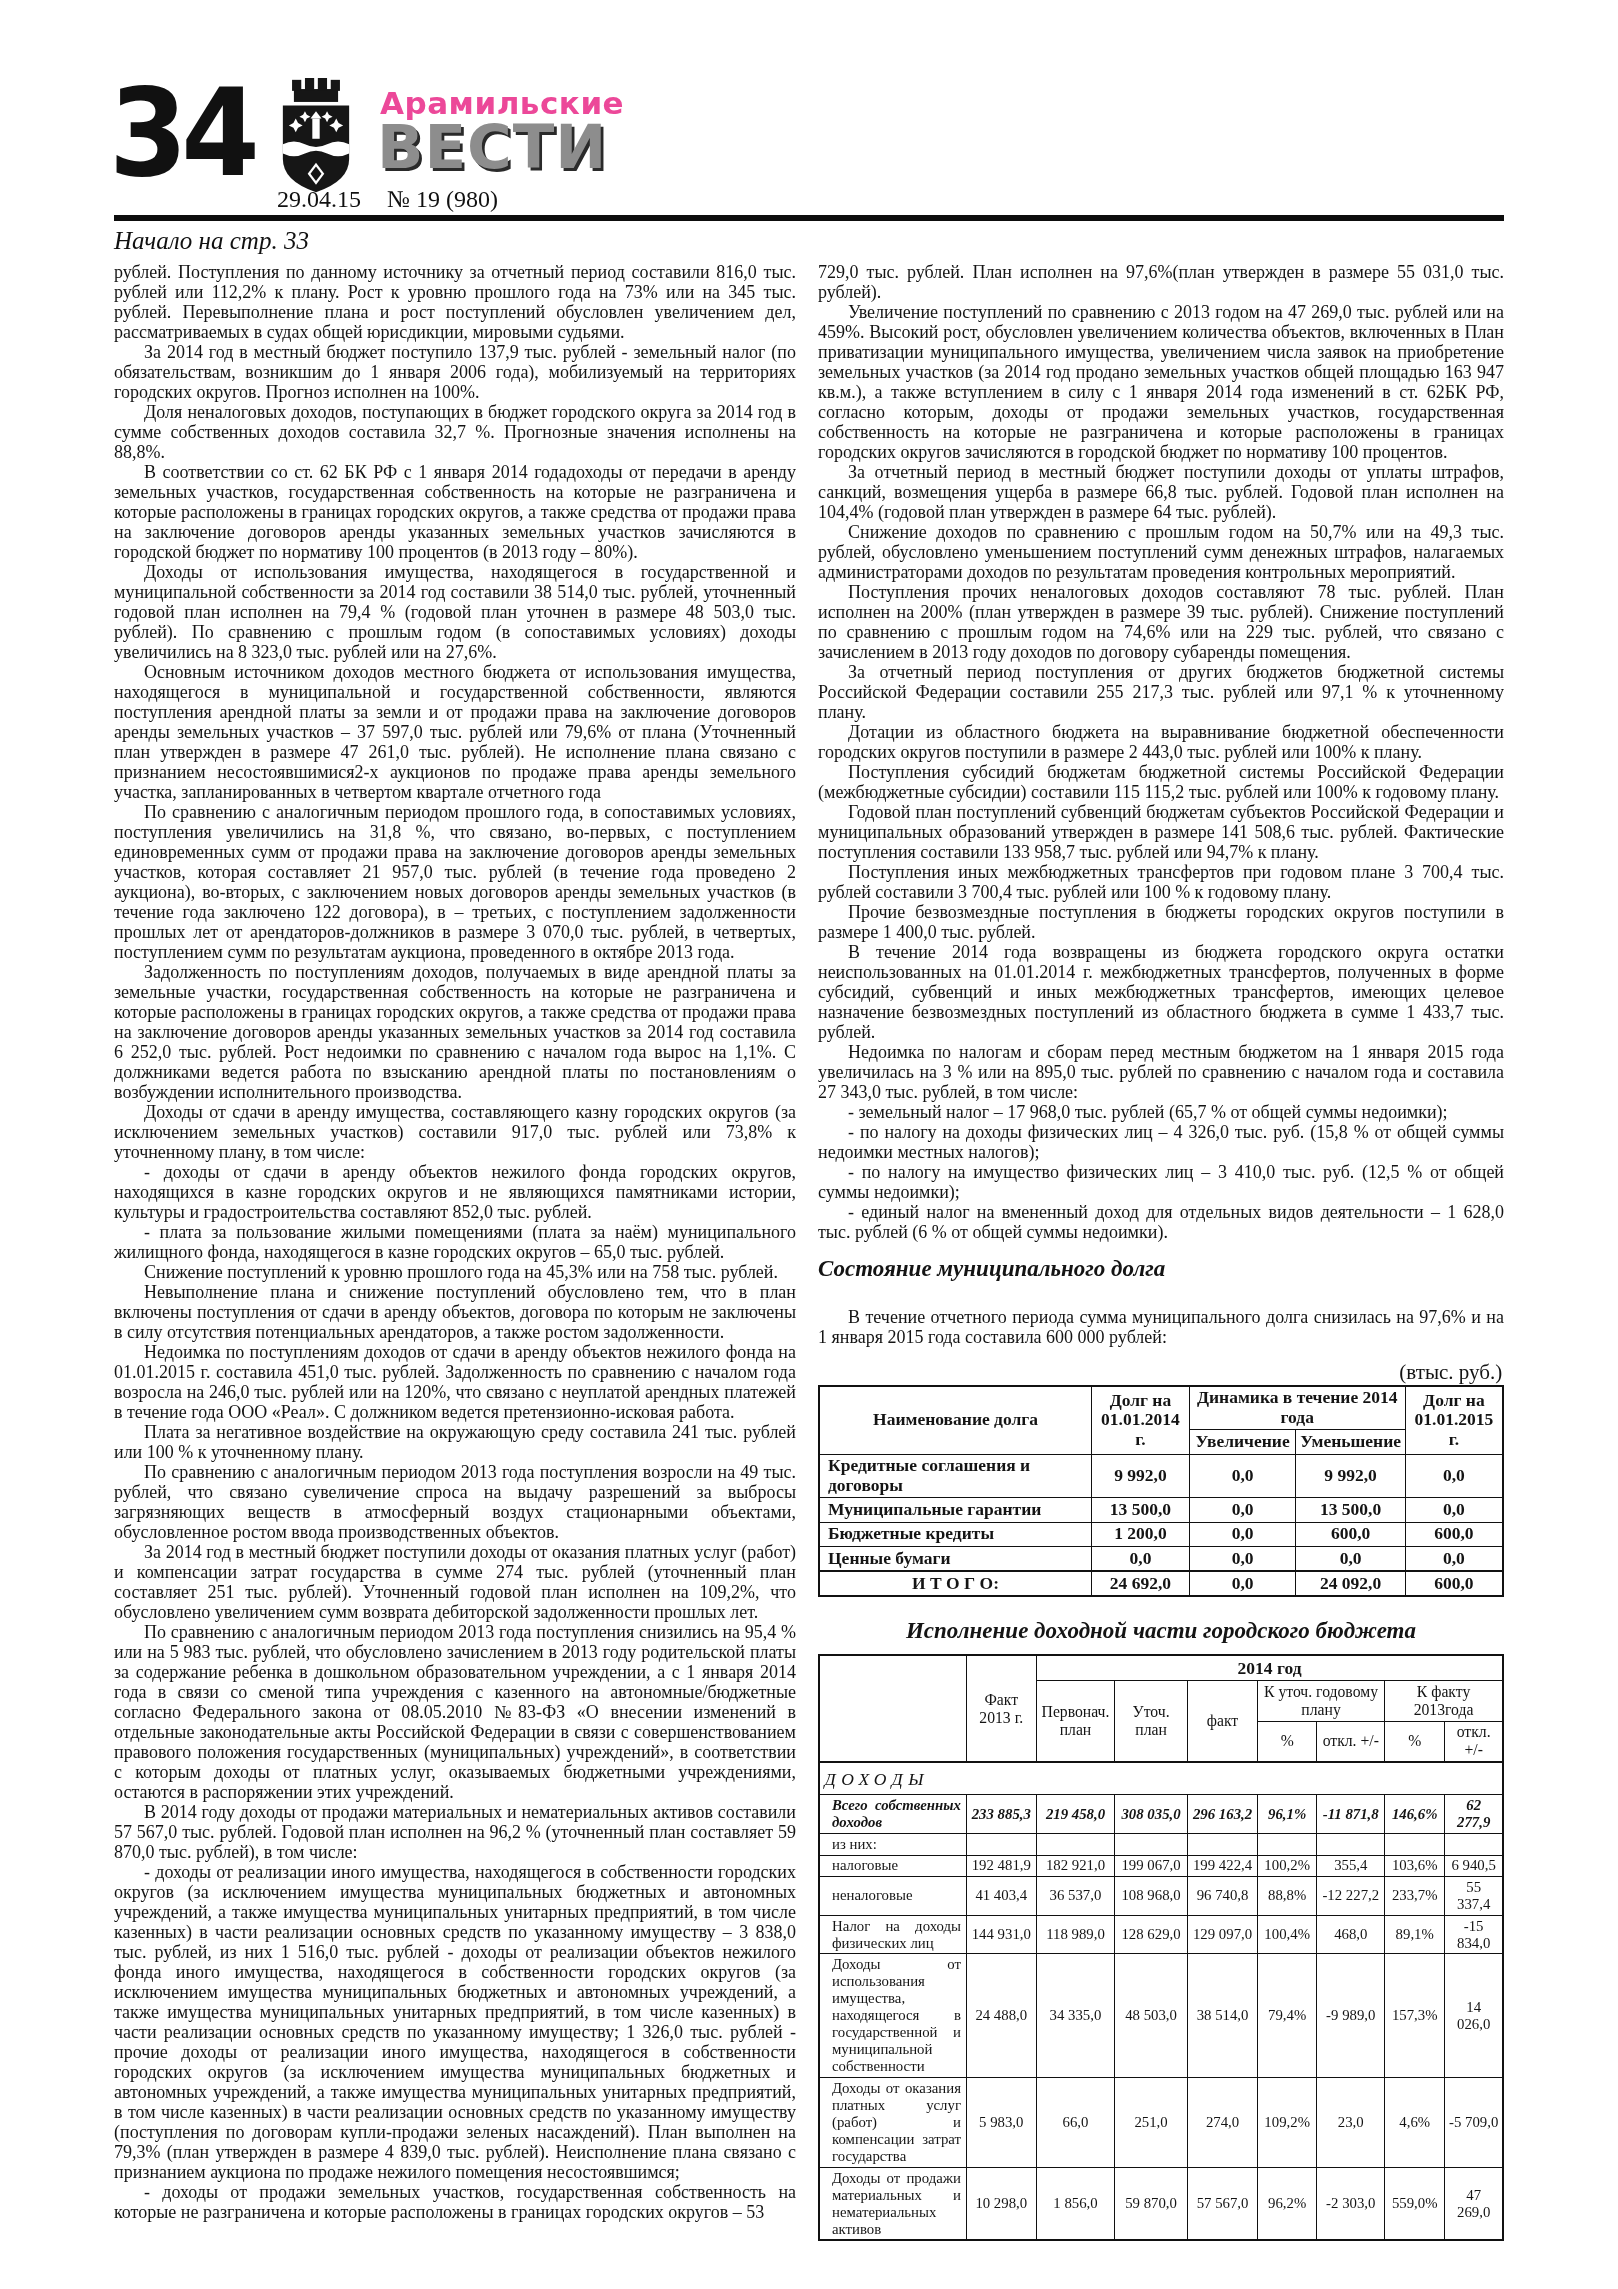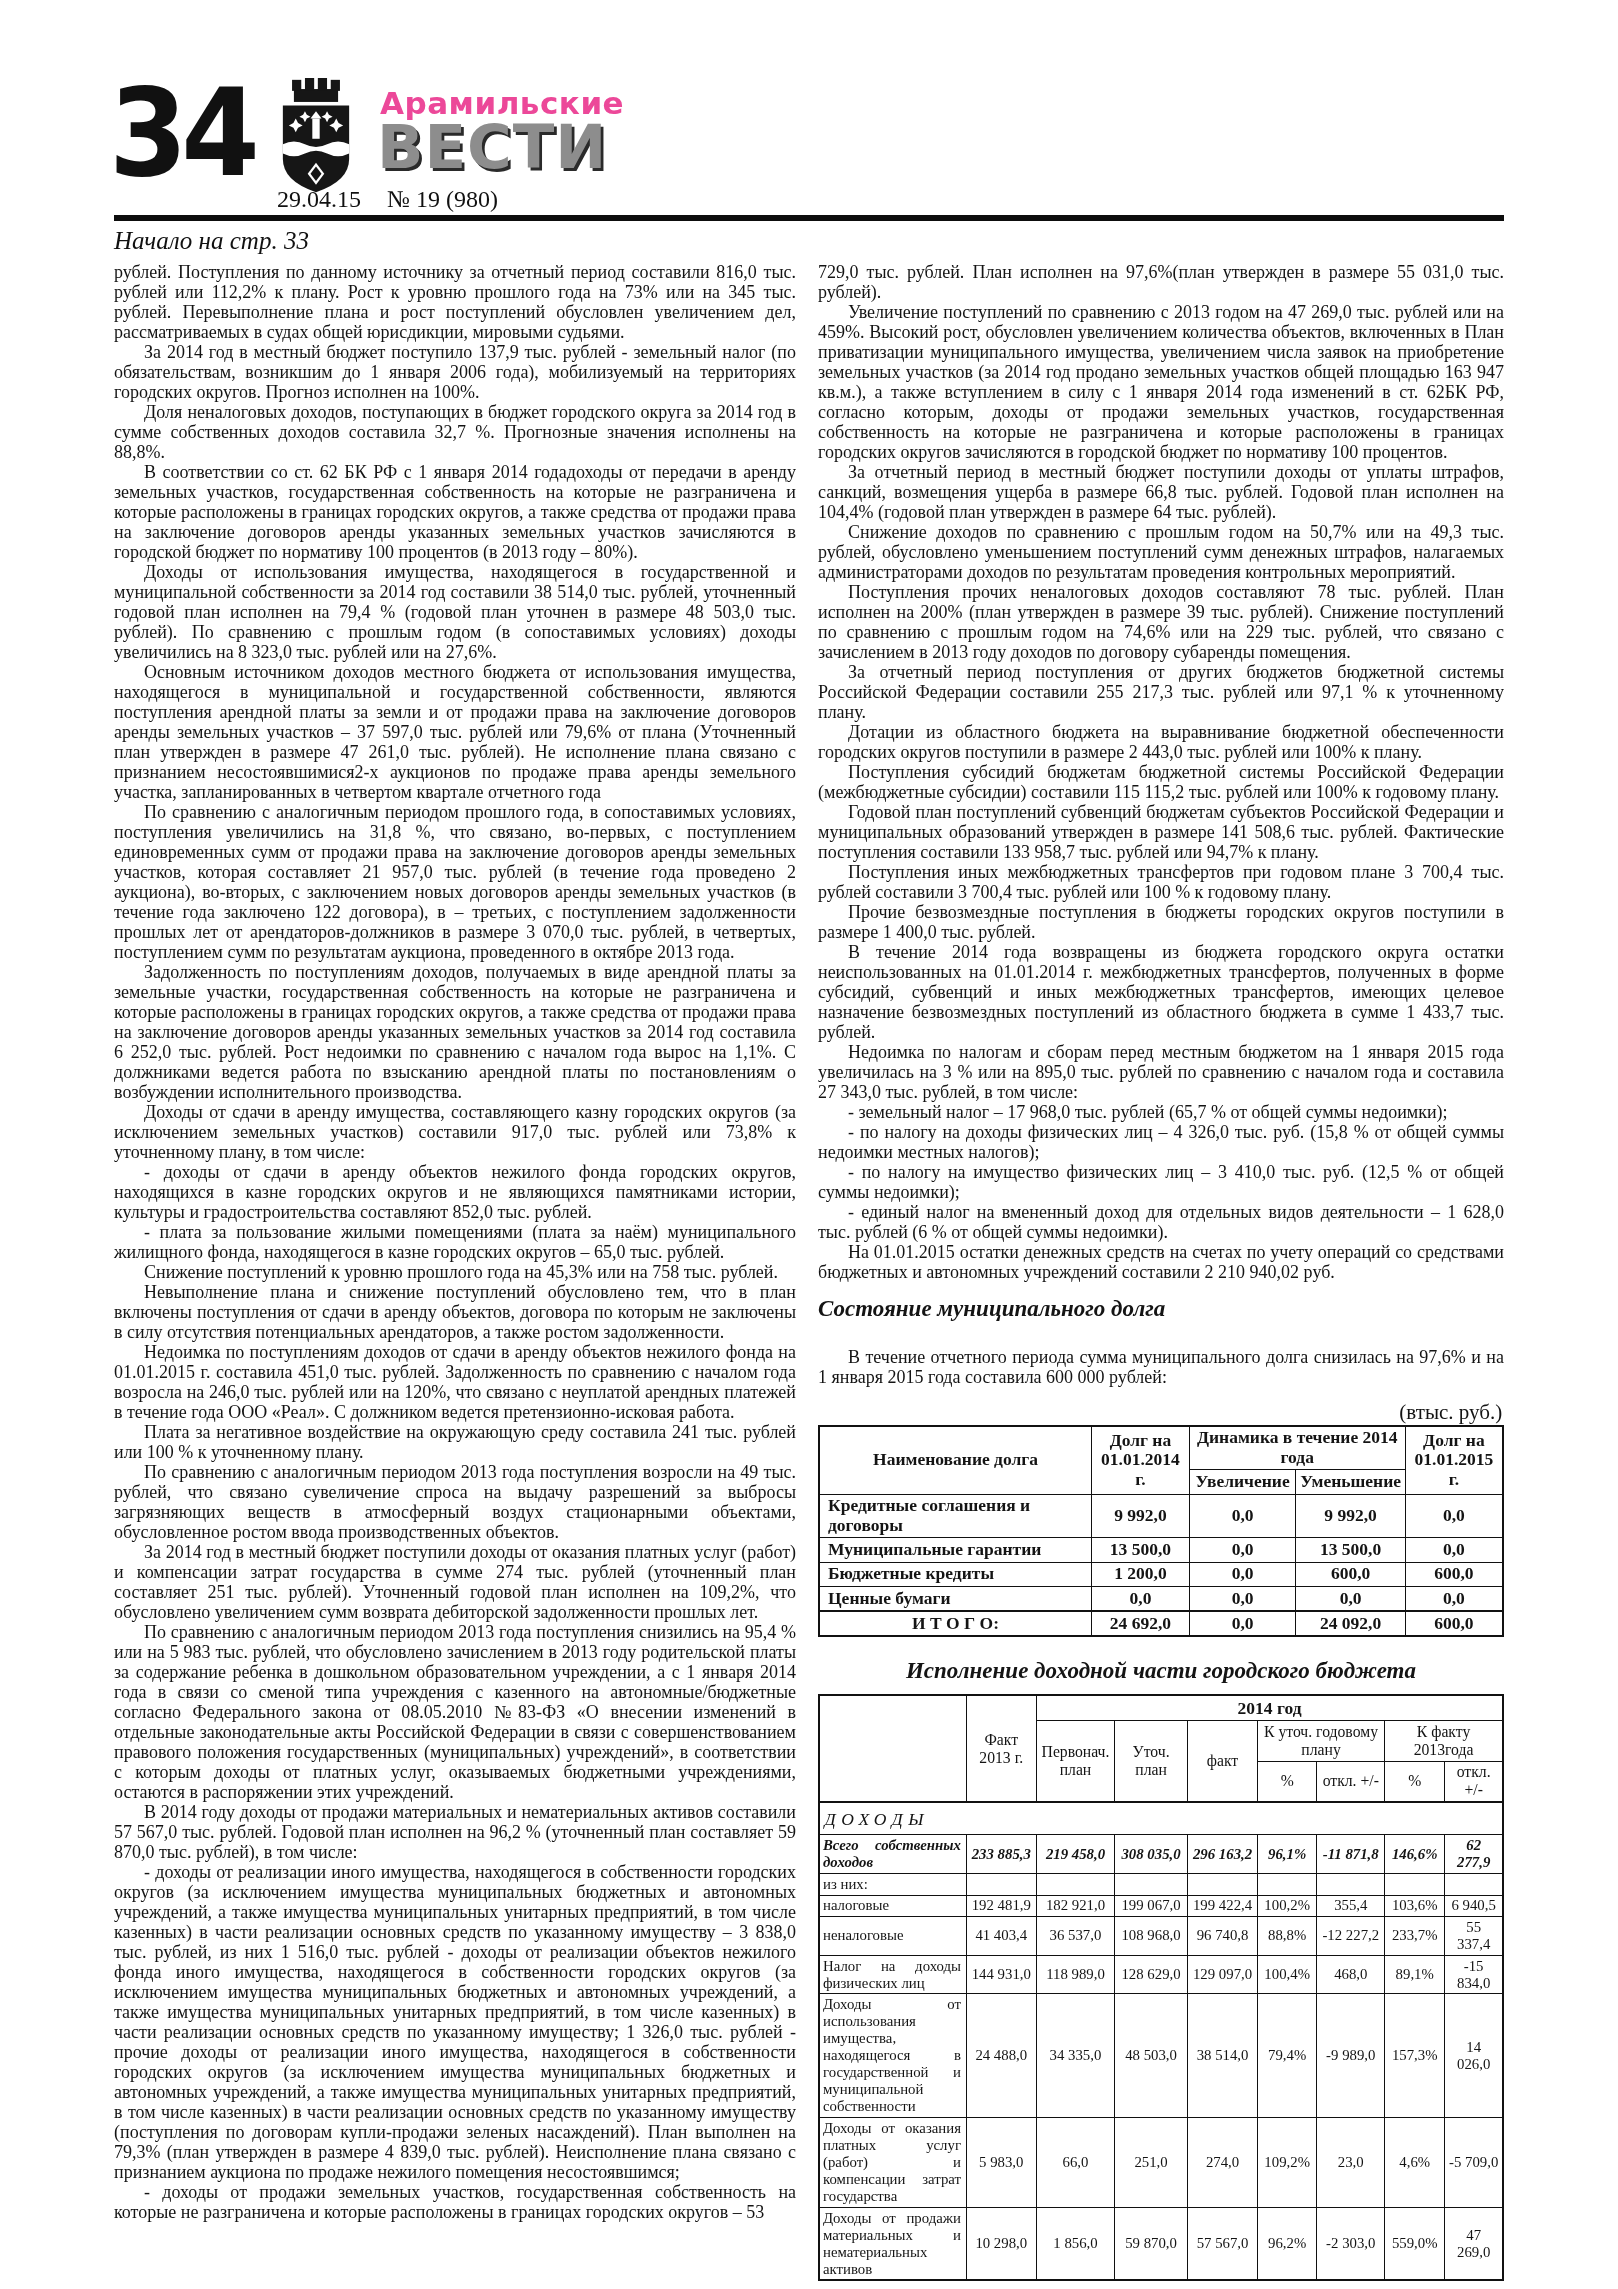--- a/index.html
+++ b/index.html
@@ -70,21 +70,21 @@
     margin:24px 0 13px 0;text-align:center;
     font-weight:bold;font-style:italic;font-size:23px;
   }
   .income-table{font-size:14.8px;line-height:1.15;border:2.8px solid #111;table-layout:fixed;}
   .income-table th,.income-table td{
     border:1.4px solid #111;padding:1.8px 2.8px;text-align:center;vertical-align:middle;
     font-weight:normal;word-wrap:break-word;
   }
   .income-table thead th{font-size:15.7px;border-bottom-width:1.8px;}
   .income-table thead th.y2014{font-size:17.5px;font-weight:bold;}
-  .income-table td.label{text-align:justify;padding-left:3px;padding-right:4.6px;}
+  .income-table td.label{text-align:justify;padding-left:12px;padding-right:4.6px;}
   .income-table tr.section td{
     text-align:left;font-weight:normal;font-style:italic;font-size:17.5px;
     letter-spacing:5.5px;padding:5.5px 4.6px;border-top-width:2.8px;border-bottom-width:1.8px;
   }
   .income-table tr.emph td{font-weight:bold;font-style:italic;}
 </style>
 </head>
 <body>
 
 <div class="page">
@@ -168,21 +168,20 @@
           <p class="para">Поступления субсидий бюджетам бюджетной системы Российской Федерации (межбюджетные субсидии) составили 115 115,2 тыс. рублей или 100% к годовому плану.</p>
           <p class="para">Годовой план поступлений субвенций бюджетам субъектов Российской Федерации и муниципальных образований утвержден в размере 141 508,6 тыс. рублей. Фактические поступления составили 133 958,7 тыс. рублей или 94,7% к плану.</p>
           <p class="para">Поступления иных межбюджетных трансфертов при годовом плане 3 700,4 тыс. рублей составили 3 700,4 тыс. рублей или 100 % к годовому плану.</p>
           <p class="para">Прочие безвозмездные поступления в бюджеты городских округов поступили в размере 1 400,0 тыс. рублей.</p>
           <p class="para">В течение 2014 года возвращены из бюджета городского округа остатки неиспользованных на 01.01.2014 г. межбюджетных трансфертов, полученных в форме субсидий, субвенций и иных межбюджетных трансфертов, имеющих целевое назначение безвозмездных поступлений из областного бюджета в сумме 1 433,7 тыс. рублей.</p>
           <p class="para">Недоимка по налогам и сборам перед местным бюджетом на 1 января 2015 года увеличилась на 3 % или на 895,0 тыс. рублей по сравнению с началом года и составила 27 343,0 тыс. рублей, в том числе:</p>
           <p class="para">- земельный налог – 17 968,0 тыс. рублей (65,7 % от общей суммы недоимки);</p>
           <p class="para">- по налогу на доходы физических лиц – 4 326,0 тыс. руб. (15,8 % от общей суммы недоимки местных налогов);</p>
           <p class="para">- по налогу на имущество физических лиц – 3 410,0 тыс. руб. (12,5 % от общей суммы недоимки);</p>
           <p class="para">- единый налог на вмененный доход для отдельных видов деятельности – 1 628,0 тыс. рублей (6 % от общей суммы недоимки).</p>
-          <p class="para">На 01.01.2015 остатки денежных средств на счетах по учету операций со средствами бюджетных и автономных учреждений составили 2 210 940,02 руб.</p>
         </div>
 
       <h3 class="section-title">Состояние муниципального долга</h3>
       <p class="para">В течение отчетного периода сумма муниципального долга снизилась на 97,6% и на 1 января 2015 года составила 600 000 рублей:</p>
       <div class="units-note">(втыс. руб.)</div>
 
       <table class="debt-table" id="debt-table">
           <colgroup>
             <col style="width: 40%;">
             <col style="width: 14.3%;">

